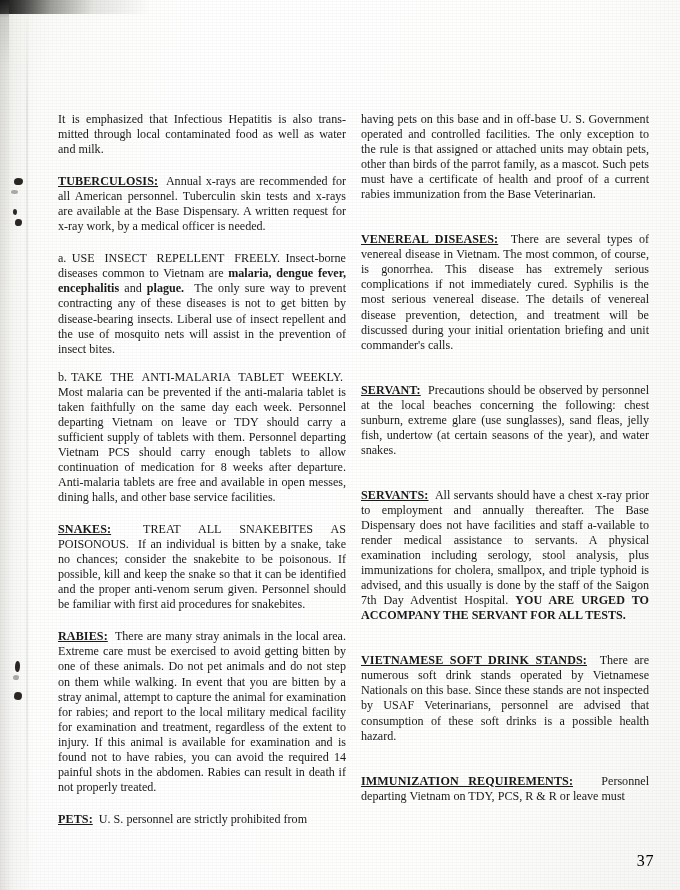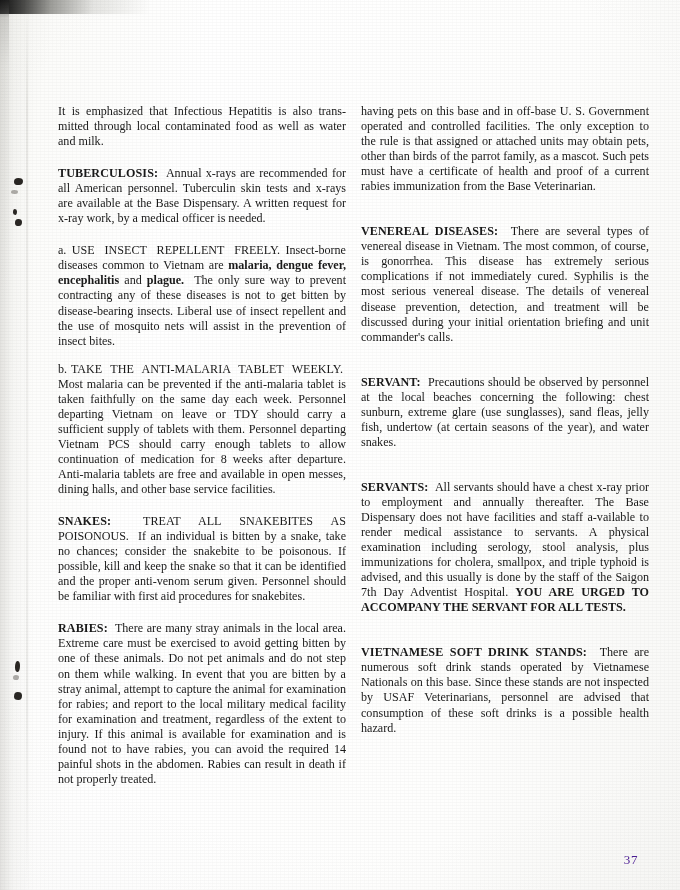--- a/index.html
+++ b/index.html
@@ -59,21 +59,21 @@
     position: absolute;
     background: #2a2724;
     border-radius: 48% 52% 45% 55% / 55% 45% 58% 42%;
     pointer-events: none;
   }
   .speck.soft { background: #6f6b66; opacity: .55; }
 
   
   .columns {
     position: absolute;
-    left: 0; top: 0;
+    left: 0; top: 8px;
     width: 680px; height: 800px;
   }
   .col {
     position: absolute;
     top: 104px;
     width: 288px;
     font-size: 12.1px;
     line-height: 15.05px;
     text-align: justify;
     text-justify: inter-word;
@@ -85,38 +85,38 @@
 
   p.para {
     margin: 0;
     text-indent: 0;
   }
   p.para + p.para { margin-top: 15px; }
   .gap-sm { height: 13px; }
   .gap-md { height: 17px; }
   .gap-xl { height: 30px; }
 
-  .hdr { font-weight: bold; letter-spacing: .1px; }
+  .hdr { font-weight: bold; letter-spacing: .1px; text-decoration: underline; }
   .b   { font-weight: bold; }
   .sp  { display: inline; }
 
   
   .sub { text-indent: 15px; }
 
   
   .loose { word-spacing: 2.2px; }
   .looser { word-spacing: 4.5px; }
 
   .folio {
     position: absolute;
-    right: 42px;
+    right: 26px;
     top: 852px;
-    font-size: 13px;
+    font-size: 16px;
     letter-spacing: .6px;
-    color: #4c1d95;
+    color: #000000;
   }
 
   
   .grain {
     position: absolute;
     inset: 0;
     opacity: .045;
     pointer-events: none;
     background-image:
       repeating-linear-gradient(0deg, rgba(0,0,0,.5) 0 1px, rgba(0,0,0,0) 1px 3px),
@@ -176,20 +176,23 @@
       </p>
 
       <div class="gap-md"></div>
 
       <p class="para">
         <span class="hdr">RABIES:</span><span class="sp">&nbsp; </span><span>There are many stray animals in the local area. Extreme care must be exercised to avoid getting bitten by one of these animals. Do not pet animals and do not step on them while walking. In event that you are bitten by a stray animal, attempt to capture the animal for examination for rabies; and report to the local military medical facility for examination and treatment, regardless of the extent to injury. If this animal is available for examination and is found not to have rabies, you can avoid the required 14 painful shots in the abdomen. Rabies can result in death if not properly treated.</span>
       </p>
 
       <div class="gap-md"></div>
 
+      <p class="para">
+        <span class="hdr">PETS:</span><span class="sp">&nbsp; </span><span>U. S. personnel are strictly prohibited from</span>
+      </p>
 
     </div>
 
     <div class="col col-right">
 
       <p class="para">
         <span>having pets on this base and in off-base U. S. Government operated and controlled facilities. The only exception to the rule is that assigned or attached units may obtain pets, other than birds of the parrot family, as a mascot. Such pets must have a certificate of health and proof of a current rabies immunization from the Base Veterinarian.</span>
       </p>
 
       <div class="gap-xl"></div>
@@ -211,20 +214,23 @@
       </p>
 
       <div class="gap-xl"></div>
 
       <p class="para">
         <span class="hdr">VIETNAMESE SOFT DRINK STANDS:</span><span class="sp">&nbsp; </span><span>There are numerous soft drink stands operated by Vietnamese Nationals on this base. Since these stands are not inspected by USAF Veterinarians, personnel are advised that consumption of these soft drinks is a possible health hazard.</span>
       </p>
 
       <div class="gap-xl"></div>
 
+      <p class="para">
+        <span class="hdr">IMMUNIZATION REQUIREMENTS:</span><span class="sp">&nbsp;&nbsp; </span><span>Personnel departing Vietnam on TDY, PCS, R &amp; R or leave must</span>
+      </p>
 
     </div>
   </div>
 
   <div class="folio">37</div>
 
   <div class="grain"></div>
 </div>
 
 </body></html>

